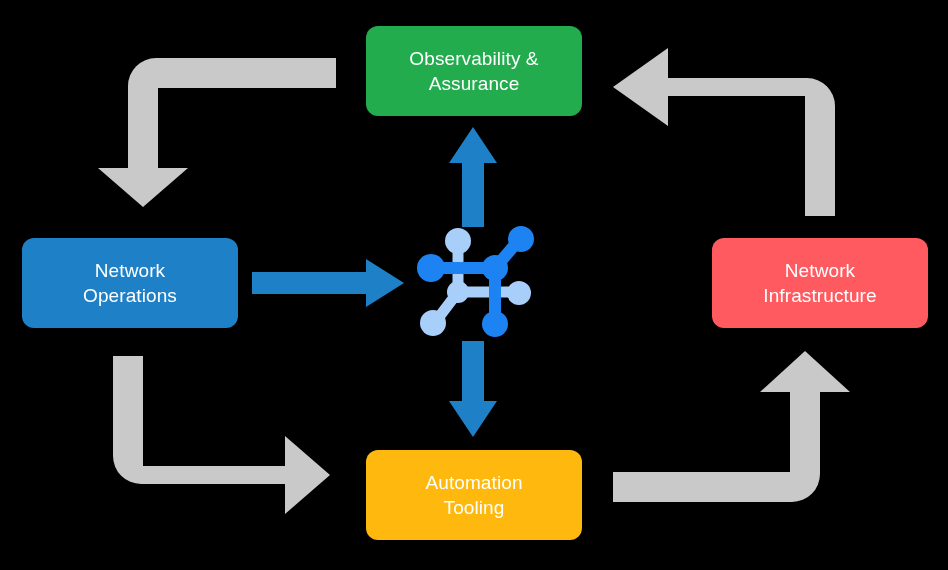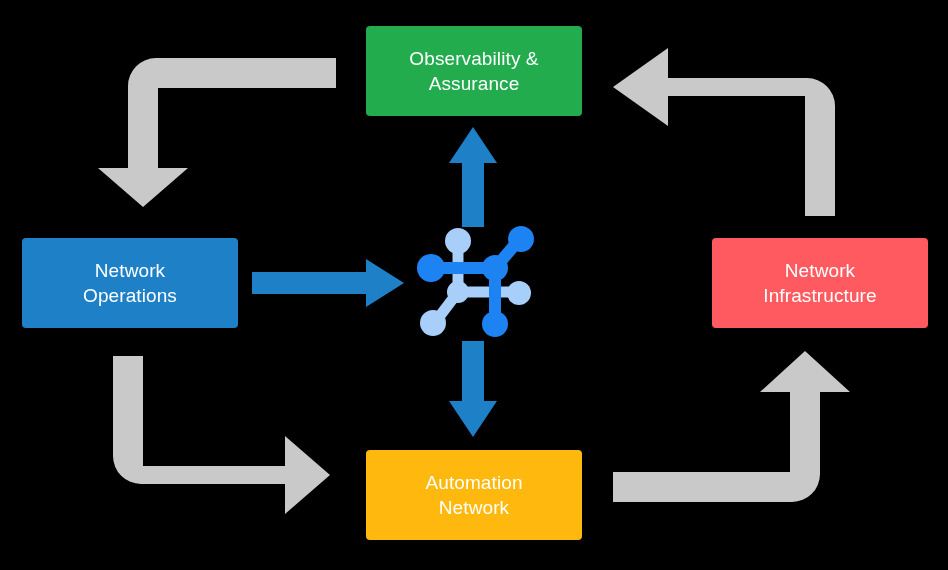--- a/index.html
+++ b/index.html
@@ -18,21 +18,21 @@
   svg.layer {
     position: absolute;
     left: 0;
     top: 0;
     width: 948px;
     height: 570px;
     display: block;
   }
   .node-box {
     position: absolute;
-    border-radius: 4px;
+    border-radius: 12px;
     display: flex;
     align-items: center;
     justify-content: center;
     text-align: center;
     color: #ffffff;
     font-family: "Liberation Sans", sans-serif;
     font-size: 19px;
     line-height: 1.32;
     font-weight: 400;
     letter-spacing: 0.1px;
@@ -122,16 +122,16 @@
 Operations</span>
   </div>
 
   <div class="node-box" id="box-infrastructure">
     <span class="node-label">Network
 Infrastructure</span>
   </div>
 
   <div class="node-box" id="box-automation">
     <span class="node-label">Automation
-Network</span>
+Tooling</span>
   </div>
 
 </div>
 
 </body></html>

